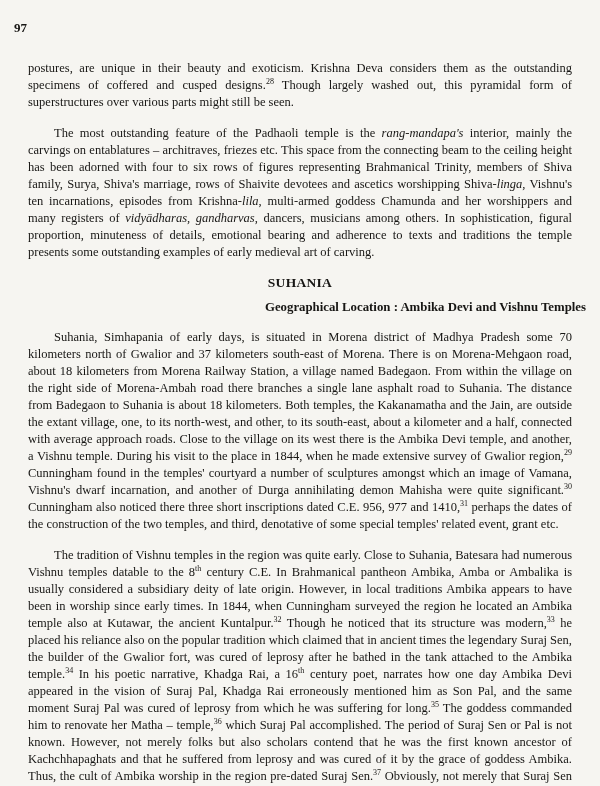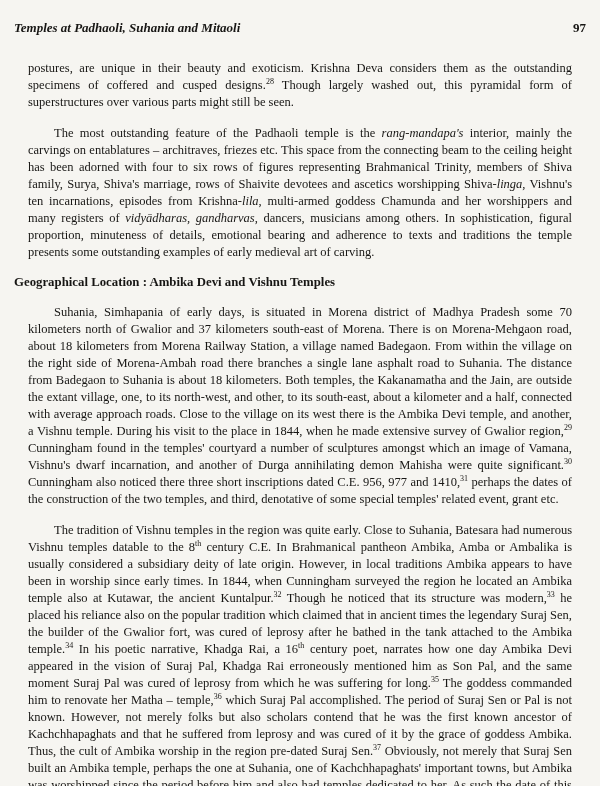--- a/index.html
+++ b/index.html
@@ -41,45 +41,45 @@
     text-align:center;
     font-size:13.5px;
     font-weight:bold;
     margin:11px 0 9px 0;
     letter-spacing:.3px;
   }
   h3.sub{
     font-size:12.8px;
     font-weight:bold;
     margin:9px 0 7px 0;
-    text-align:left;
+    text-align:right;
   }
   sup{
     font-size:8px;
     line-height:0;
     vertical-align:super;
   }
   .it{font-style:italic;}
 </style>
 </head>
 <body>
 
 <div class="page">
 
   <div class="running-head">
-    <span class="title">Temples at Padhaoli, Suhania and Mitaoli</span>
     <span class="pageno">97</span>
   </div>
 
   <div class="body-text">
 
     <p class="noindent"><span>postures, are unique in their beauty and exoticism. Krishna Deva considers them as the outstanding specimens of coffered and cusped designs.</span><sup>28</sup><span> Though largely washed out, this pyramidal form of superstructures over various parts might still be seen.</span></p>
 
     <p class="indent"><span>The most outstanding feature of the Padhaoli temple is the </span><span class="it">rang-mandapa's</span><span> interior, mainly the carvings on entablatures – architraves, friezes etc. This space from the connecting beam to the ceiling height has been adorned with four to six rows of figures representing Brahmanical Trinity, members of Shiva family, Surya, Shiva's marriage, rows of Shaivite devotees and ascetics worshipping Shiva-</span><span class="it">linga</span><span>, Vishnu's ten incarnations, episodes from Krishna-</span><span class="it">lila</span><span>, multi-armed goddess Chamunda and her worshippers and many registers of </span><span class="it">vidyādharas, gandharvas</span><span>, dancers, musicians among others. In sophistication, figural proportion, minuteness of details, emotional bearing and adherence to texts and traditions the temple presents some outstanding examples of early medieval art of carving.</span></p>
 
+    <h2 class="section">SUHANIA</h2>
 
     <h3 class="sub">Geographical Location : Ambika Devi and Vishnu Temples</h3>
 
     <p class="indent"><span>Suhania, Simhapania of early days, is situated in Morena district of Madhya Pradesh some 70 kilometers north of Gwalior and 37 kilometers south-east of Morena. There is on Morena-Mehgaon road, about 18 kilometers from Morena Railway Station, a village named Badegaon. From within the village on the right side of Morena-Ambah road there branches a single lane asphalt road to Suhania. The distance from Badegaon to Suhania is about 18 kilometers. Both temples, the Kakanamatha and the Jain, are outside the extant village, one, to its north-west, and other, to its south-east, about a kilometer and a half, connected with average approach roads. Close to the village on its west there is the Ambika Devi temple, and another, a Vishnu temple. During his visit to the place in 1844, when he made extensive survey of Gwalior region,</span><sup>29</sup><span> Cunningham found in the temples' courtyard a number of sculptures amongst which an image of Vamana, Vishnu's dwarf incarnation, and another of Durga annihilating demon Mahisha were quite significant.</span><sup>30</sup><span> Cunningham also noticed there three short inscriptions dated C.E. 956, 977 and 1410,</span><sup>31</sup><span> perhaps the dates of the construction of the two temples, and third, denotative of some special temples' related event, grant etc.</span></p>
 
     <p class="indent"><span>The tradition of Vishnu temples in the region was quite early. Close to Suhania, Batesara had numerous Vishnu temples datable to the 8</span><sup>th</sup><span> century C.E. In Brahmanical pantheon Ambika, Amba or Ambalika is usually considered a subsidiary deity of late origin. However, in local traditions Ambika appears to have been in worship since early times. In 1844, when Cunningham surveyed the region he located an Ambika temple also at Kutawar, the ancient Kuntalpur.</span><sup>32</sup><span> Though he noticed that its structure was modern,</span><sup>33</sup><span> he placed his reliance also on the popular tradition which claimed that in ancient times the legendary Suraj Sen, the builder of the Gwalior fort, was cured of leprosy after he bathed in the tank attached to the Ambika temple.</span><sup>34</sup><span> In his poetic narrative, Khadga Rai, a 16</span><sup>th</sup><span> century poet, narrates how one day Ambika Devi appeared in the vision of Suraj Pal, Khadga Rai erroneously mentioned him as Son Pal, and the same moment Suraj Pal was cured of leprosy from which he was suffering for long.</span><sup>35</sup><span> The goddess commanded him to renovate her Matha – temple,</span><sup>36</sup><span> which Suraj Pal accomplished. The period of Suraj Sen or Pal is not known. However, not merely folks but also scholars contend that he was the first known ancestor of Kachchhapaghats and that he suffered from leprosy and was cured of it by the grace of goddess Ambika. Thus, the cult of Ambika worship in the region pre-dated Suraj Sen.</span><sup>37</sup><span> Obviously, not merely that Suraj Sen built an Ambika temple, perhaps the one at Suhania, one of Kachchhapaghats' important towns, but Ambika was worshipped since the period before him and also had temples dedicated to her. As such the date of this Ambika temple could be any but not later than the ninth-tenth century.</span><sup>38</sup></p>
 
   </div>
 </div>
 

